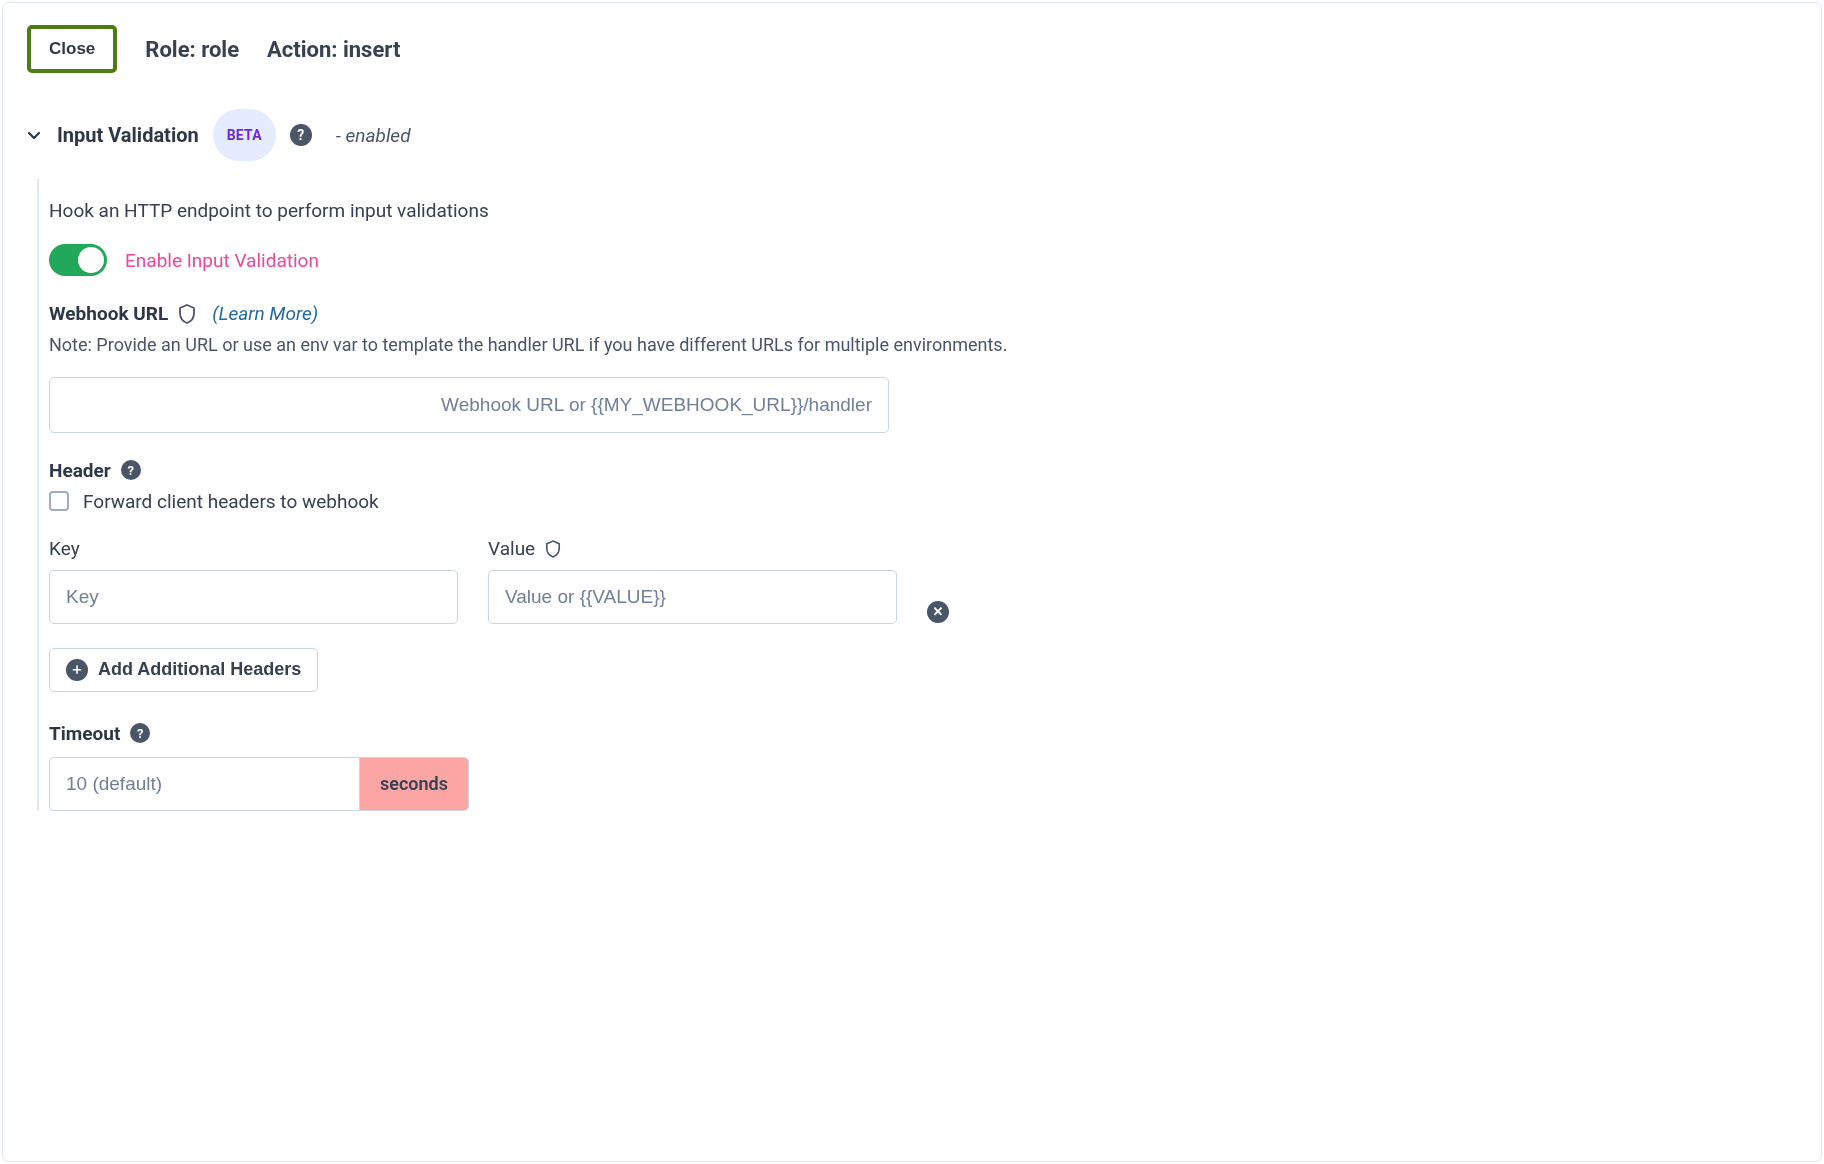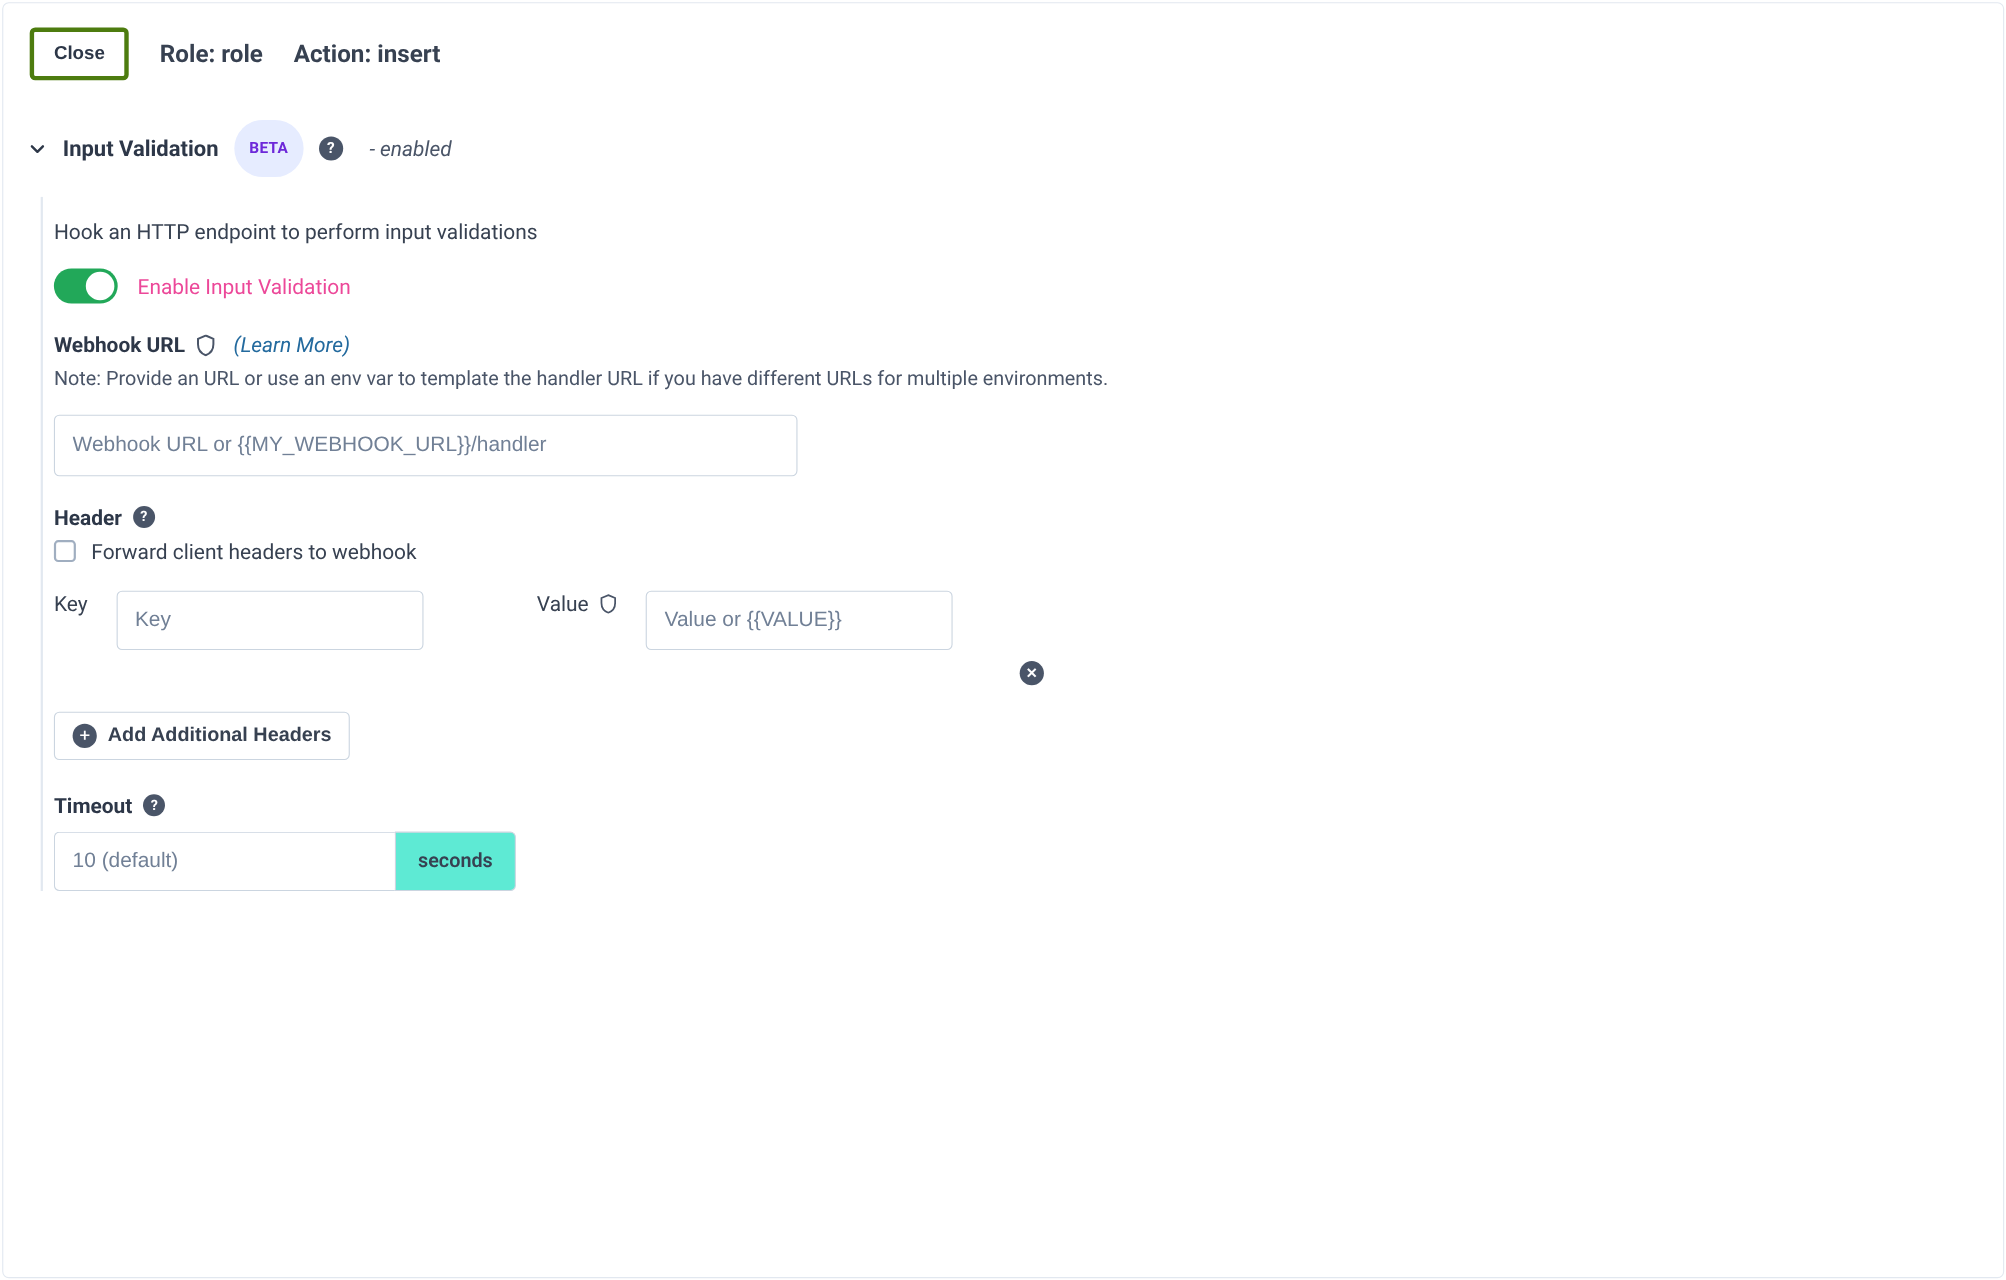--- a/index.html
+++ b/index.html
@@ -153,28 +153,29 @@
     margin-left: 6px;
   }
   .note {
     font-size: 18px;
     color: #4a5568;
     line-height: 1.55;
     margin-bottom: 18px;
     max-width: 1060px;
   }
   .text-input {
-    width: 676px;
+    width: 840px;
     max-width: 100%;
     border: 1px solid #cbd5e0;
     border-radius: 5px;
     padding: 16px 16px;
     font-size: 19px;
     color: #2d3748;
     background: #fff;
+    text-align: right;
   }
   .text-input::placeholder { color: #718096; }
   .checkbox-row {
     display: flex;
     align-items: center;
     gap: 14px;
     margin-top: 8px;
     margin-bottom: 24px;
   }
   .chk {
@@ -185,21 +186,21 @@
     background: #fff;
     cursor: pointer;
   }
   .chk-label { font-size: 19px; color: #374151; }
   .kv-columns {
     display: flex;
     gap: 30px;
     max-width: 900px;
     align-items: flex-start;
   }
-  .kv-col { flex: 1; display: flex; gap: 26px; }
+  .kv-col { flex: 1; display: flex; flex-direction: column; gap: 9px; }
   .kv-head {
     display: flex;
     align-items: center;
     gap: 10px;
     font-size: 19px;
     color: #374151;
     height: 24px;
   }
   .kv-input {
     border: 1px solid #cbd5e0;
@@ -269,21 +270,21 @@
     border-right: none;
     border-radius: 5px 0 0 5px;
     padding: 15px 16px;
     font-size: 19px;
     background: #fff;
   }
   .timeout-input::placeholder { color: #718096; }
   .timeout-unit {
     border: 1px solid #cbd5e0;
     border-radius: 0 5px 5px 0;
-    background: #5eead4;
+    background: #fca5a5;
     padding: 15px 20px;
     font-size: 18px;
     font-weight: 600;
     color: #374151;
     display: flex;
     align-items: center;
   }
 </style>
 </head>
 <body>

